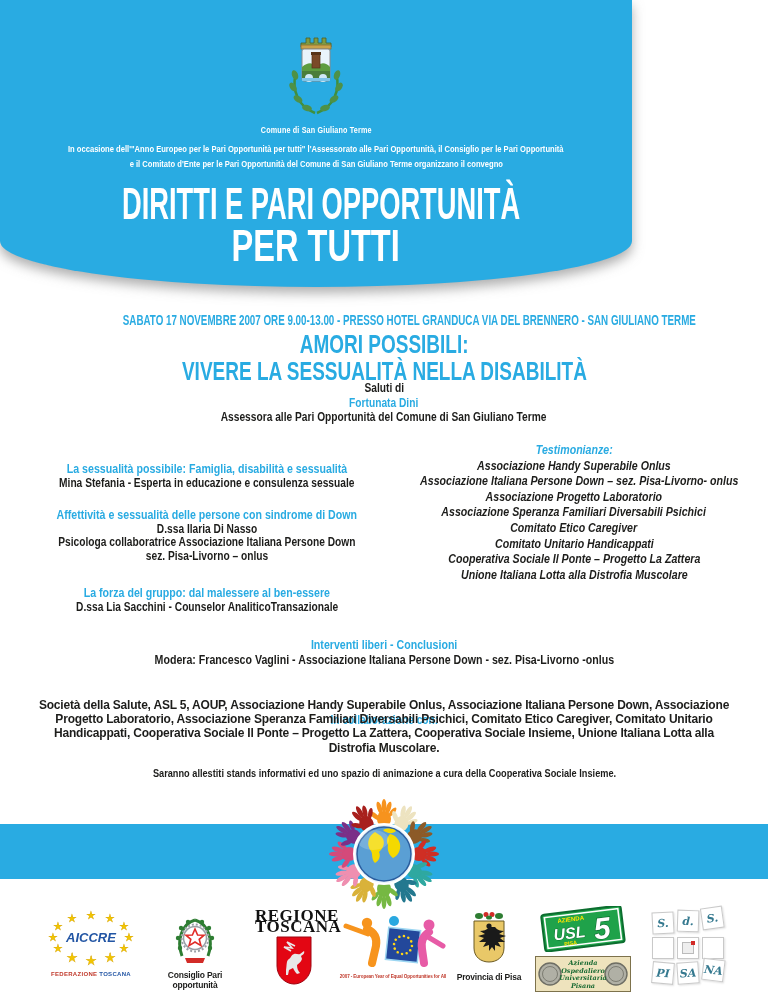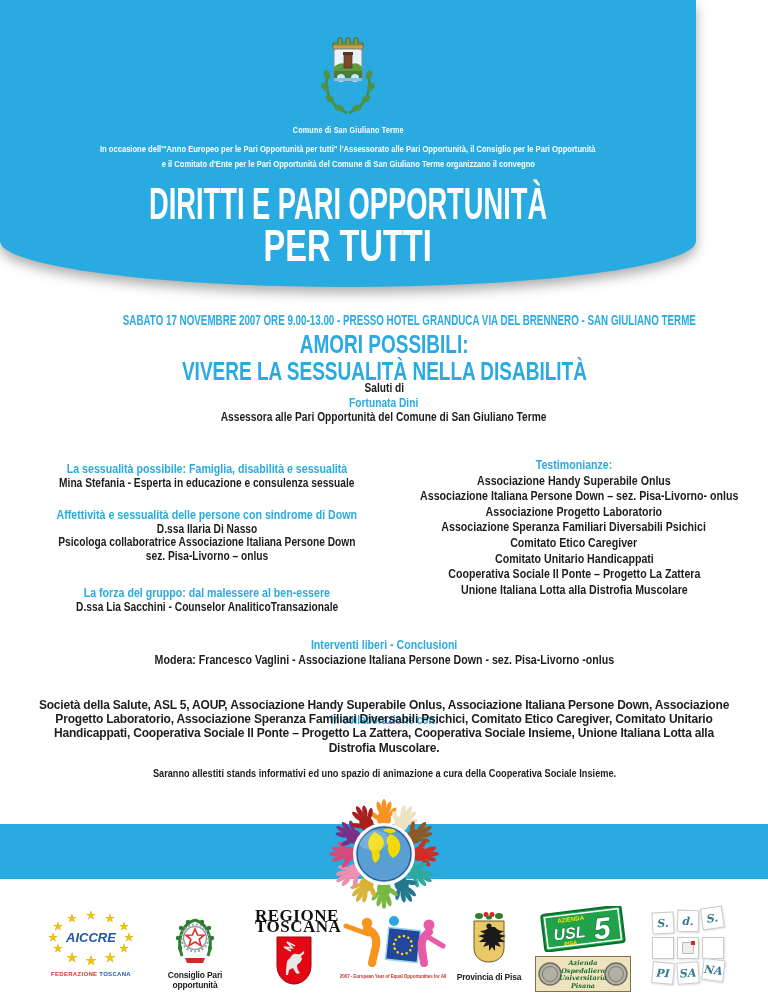--- a/index.html
+++ b/index.html
@@ -1,38 +1,38 @@
 <!DOCTYPE html>
 <html><head>
 <meta charset="utf-8">
 <style>
   html,body{margin:0;padding:0;background:#fff;}
   .poster{position:relative;width:768px;height:994px;background:#ffffff;overflow:hidden;
           font-family:"Liberation Sans",sans-serif;font-weight:bold;color:#1d1d1b;}
   .sx{display:inline-block;white-space:nowrap;transform-origin:center;}
   .sx62{transform:scaleX(.62);} .sx70{transform:scaleX(.70);} .sx74{transform:scaleX(.74);}
   .sx76{transform:scaleX(.76);} .sx80{transform:scaleX(.80);} .sx85{transform:scaleX(.85);}
-  .header{position:absolute;top:0;left:0;width:696px;height:287px;background:#29abe2;
+  .header{position:absolute;top:0;left:0;width:632px;height:287px;background:#29abe2;
           border-radius:0 0 50% 50% / 0 0 46px 46px;box-shadow:0 6px 12px rgba(110,110,110,.55);
           text-align:center;color:#fff;z-index:2;}
   .crest{margin-top:33px;}
   .municipality{font-size:9px;margin-top:4px;letter-spacing:.2px;}
   .intro{font-size:9.5px;line-height:15px;margin-top:6px;}
   .main-title{margin-top:12px;font-size:44px;line-height:42px;letter-spacing:0;}
   .centerline{position:absolute;left:0;right:0;text-align:center;}
   .blue{color:#29abe2;}
   .dateline{top:312px;font-size:14px;color:#29abe2;}
   .subtitle{top:331px;font-size:25px;line-height:27px;color:#29abe2;}
   .saluti{top:381px;font-size:12px;line-height:14.5px;}
   .col{position:absolute;text-align:center;font-size:12px;line-height:13.5px;}
   .col h4{margin:0;padding:0;font-size:12.5px;color:#29abe2;font-weight:bold;line-height:13.5px;}
   .col-left{top:463px;left:28px;width:358px;}
   .col-left .sec1{margin-bottom:19px;}
   .col-left .sec2{margin-bottom:24px;}
-  .col-right{top:458px;left:392px;width:364px;line-height:15.6px;font-size:12.5px;}
+  .col-right{top:443px;left:392px;width:364px;line-height:15.6px;font-size:12.5px;font-style:italic;}
   .interventi{top:638px;font-size:12.5px;line-height:14.5px;}
   .collab-title{top:713px;font-size:12px;color:#29abe2;}
   .collab-text{top:698px;left:36px;width:696px;position:absolute;text-align:center;
                font-size:12px;line-height:14.2px;letter-spacing:-.2px;}
   .note{top:767px;font-size:11.5px;}
   .band{position:absolute;top:824px;left:0;width:768px;height:55px;background:#29abe2;z-index:1;}
   .hands{position:absolute;top:794px;left:50%;transform:translateX(-50%);z-index:3;}
   .logo{position:absolute;text-align:center;z-index:2;}
   .caption{font-size:8.5px;color:#1d1d1b;letter-spacing:-.2px;}
   .aiccre-cap{font-size:6px;margin-top:1px;letter-spacing:.3px;}

